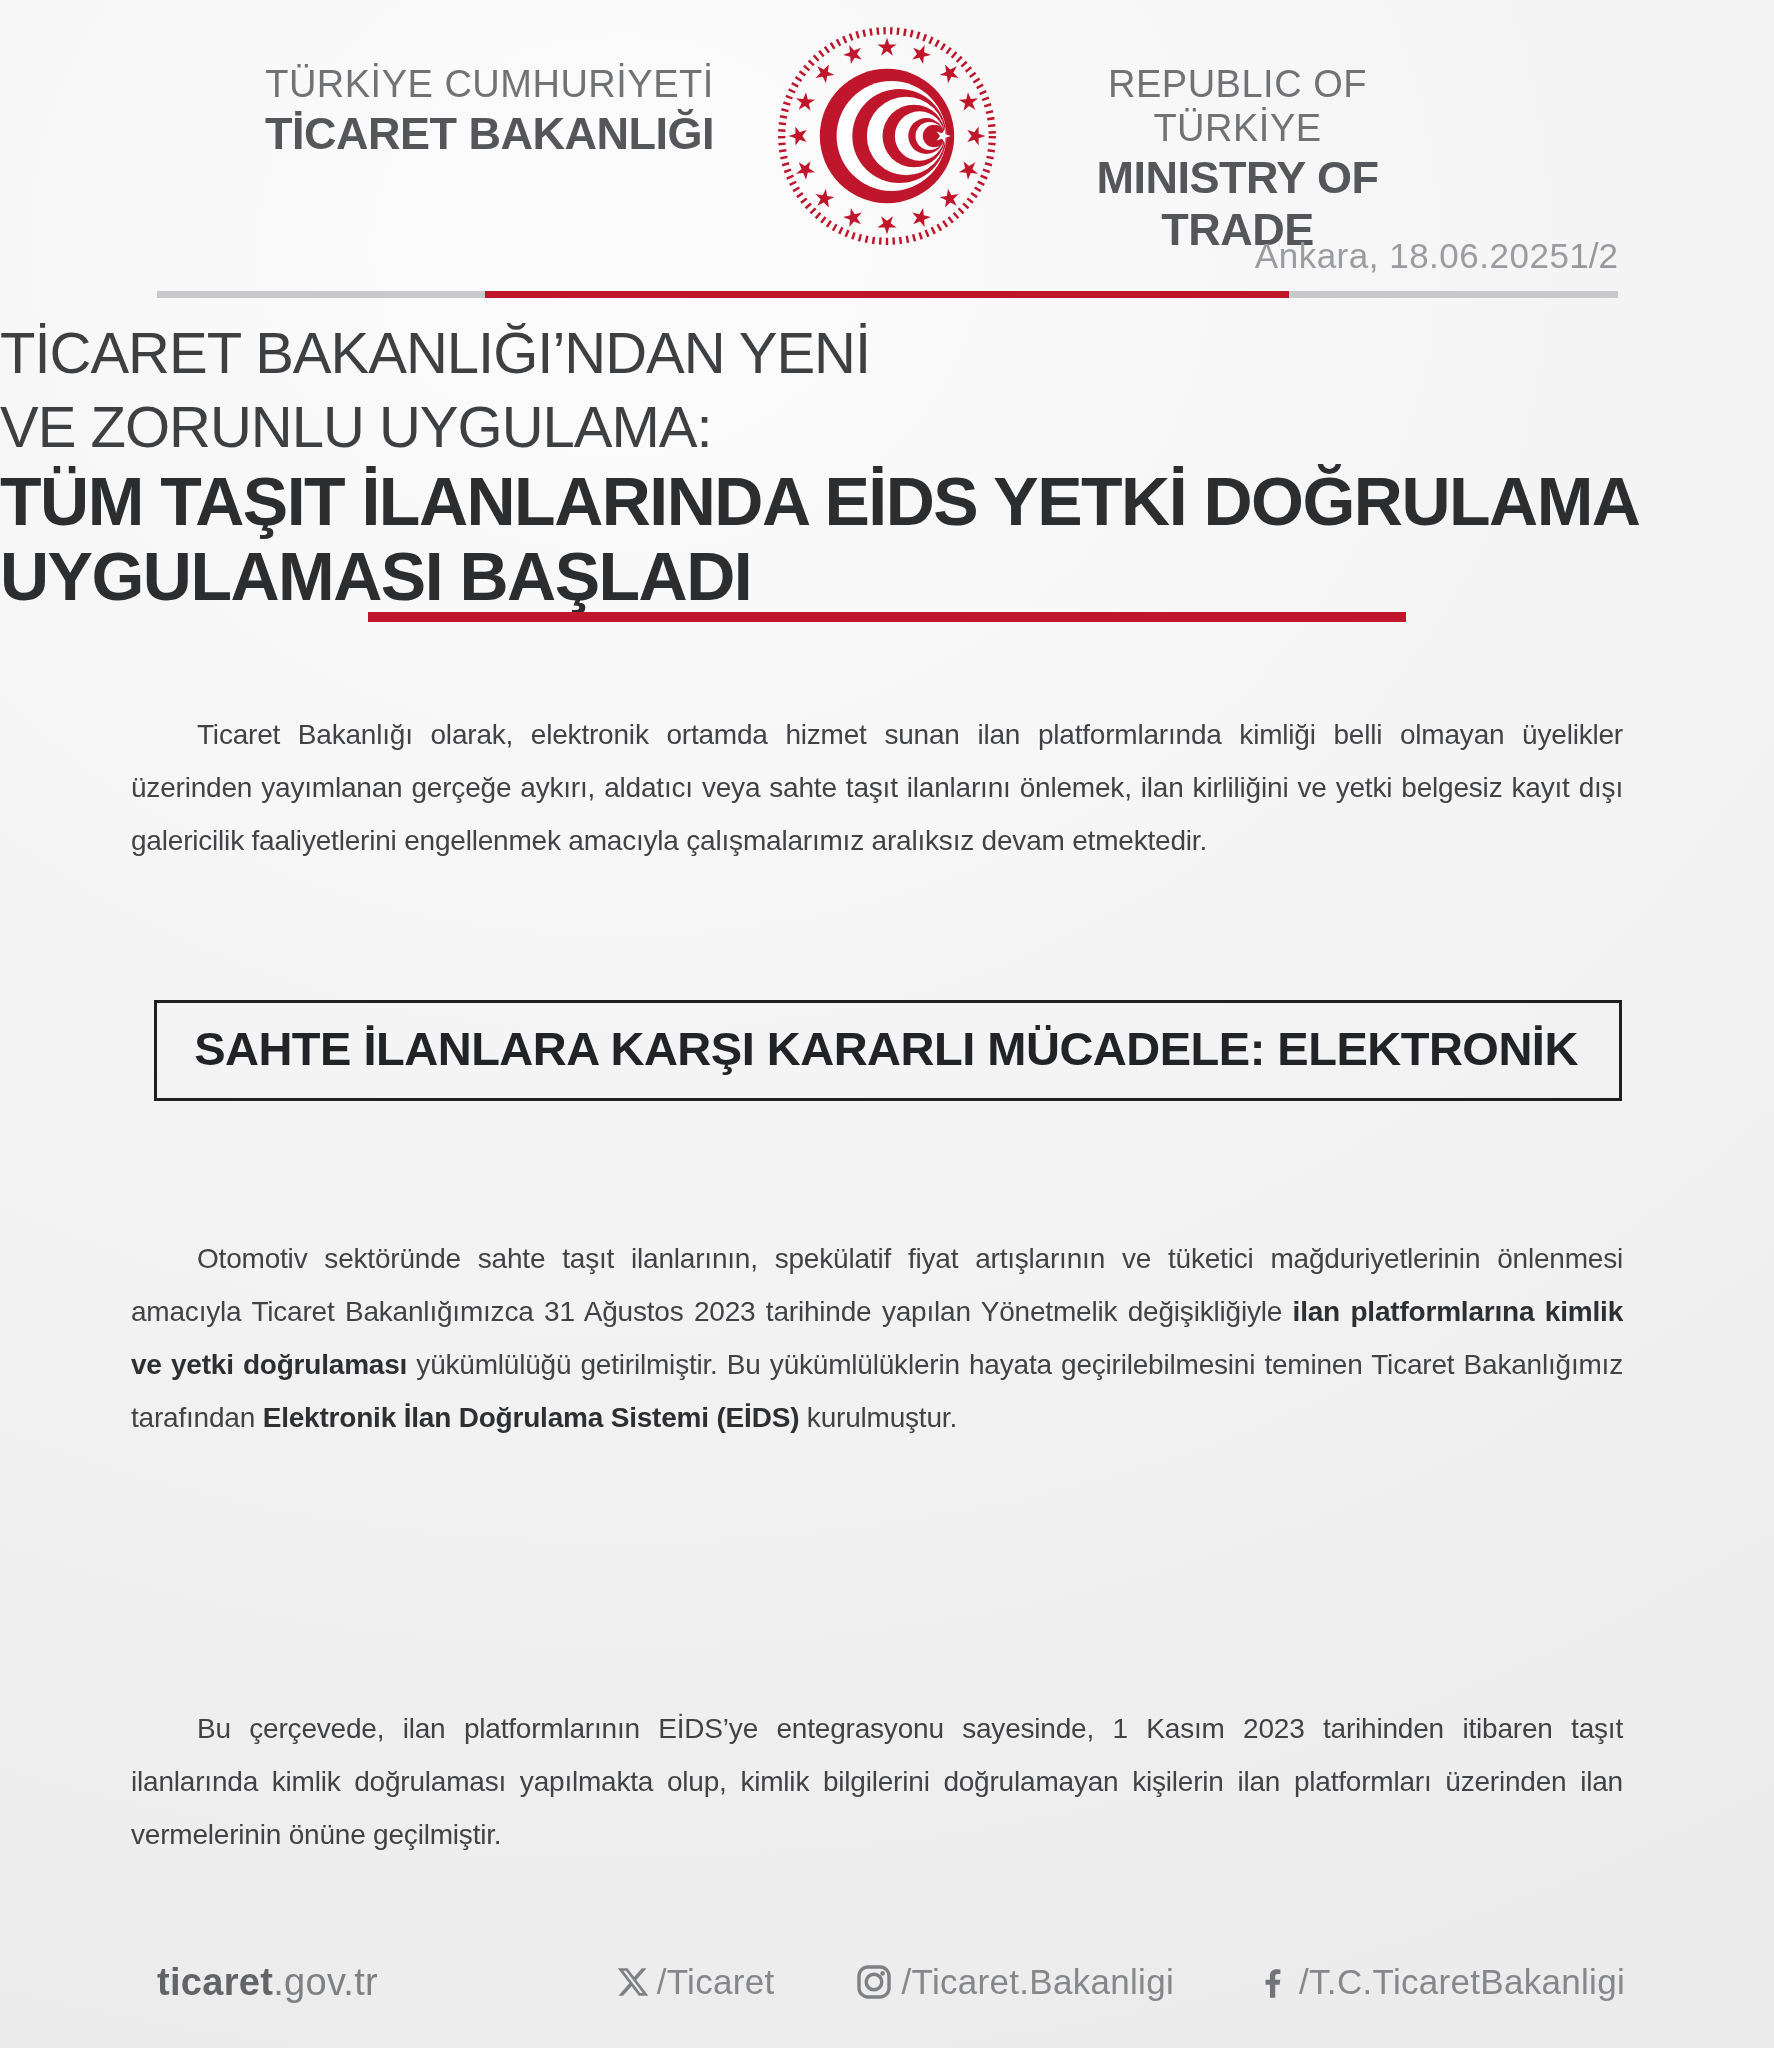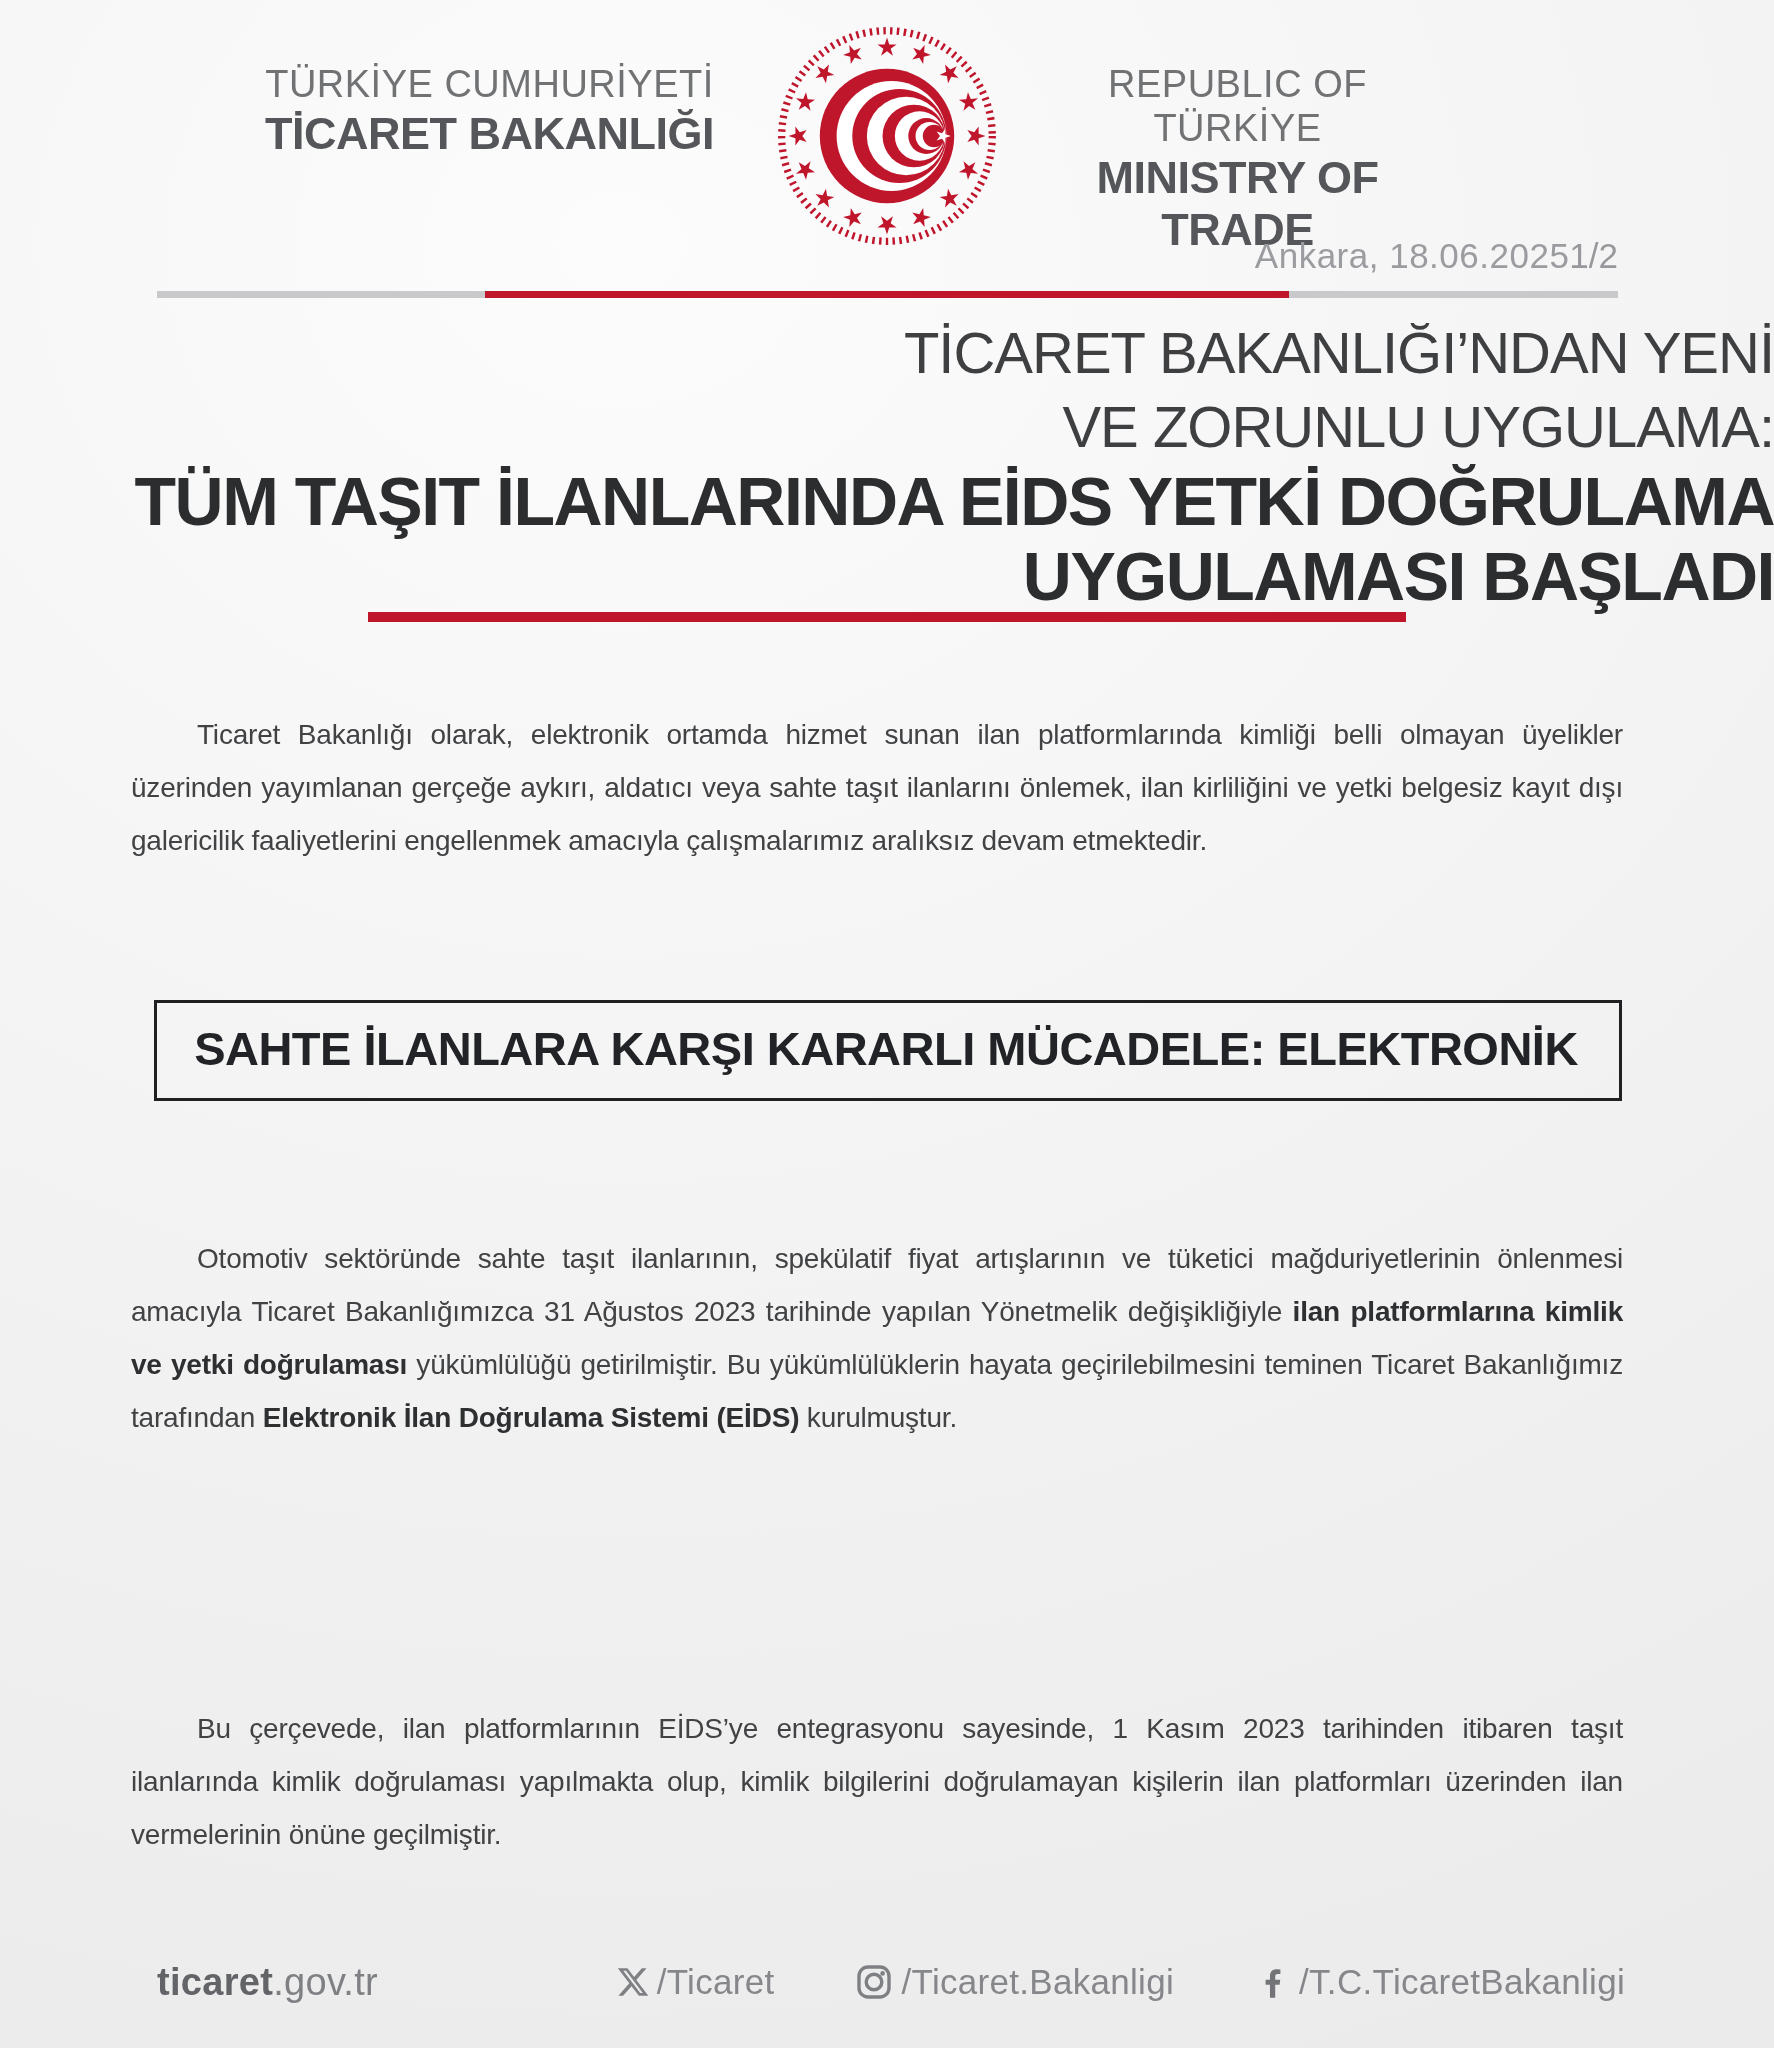--- a/index.html
+++ b/index.html
@@ -18,21 +18,21 @@
   .hdr-line1{font-size:38px;font-weight:400;color:#717274;letter-spacing:.5px;line-height:44px;}
   .hdr-line2{font-size:45px;font-weight:700;color:#55565a;letter-spacing:-.5px;line-height:52px;margin-top:2px;}
   .logo-wrap{position:absolute;left:775px;top:24px;width:224px;height:224px;}
   
   .dateline{position:absolute;top:236px;left:157px;width:1461px;display:flex;justify-content:flex-end;align-items:flex-end;}
   .date-text{font-size:35px;color:#9b9c9f;font-weight:400;letter-spacing:.5px;}
   .page-num{font-size:35px;color:#97989b;font-weight:400;}
   .hdr-bar{position:absolute;top:291px;left:157px;width:1461px;height:7px;background:#c9c9cb;}
   .hdr-bar-red{position:absolute;left:328px;top:0;width:804px;height:7px;background:#c0162c;}
   
-  .title{position:absolute;top:316px;left:0;width:100%;text-align:right;}
+  .title{position:absolute;top:316px;left:0;width:100%;text-align:left;}
   .t-reg{font-size:58px;font-weight:400;color:#3e3f41;line-height:74px;letter-spacing:-1px;}
   .t-bold{font-size:68px;font-weight:700;color:#2c2d2f;line-height:75px;letter-spacing:-1.5px;}
   .title-underline{position:absolute;top:612px;left:368px;width:1038px;height:10px;background:#c0162c;}
   
   .para{position:absolute;left:131px;width:1492px;font-size:28px;line-height:53px;
         text-align:justify;text-indent:66px;color:#414244;letter-spacing:-.2px;}
   .p1{top:680px;}
   .p2{top:1204px;}
   .p3{top:1674px;}
   .para b{font-weight:700;color:#2e2f31;}

